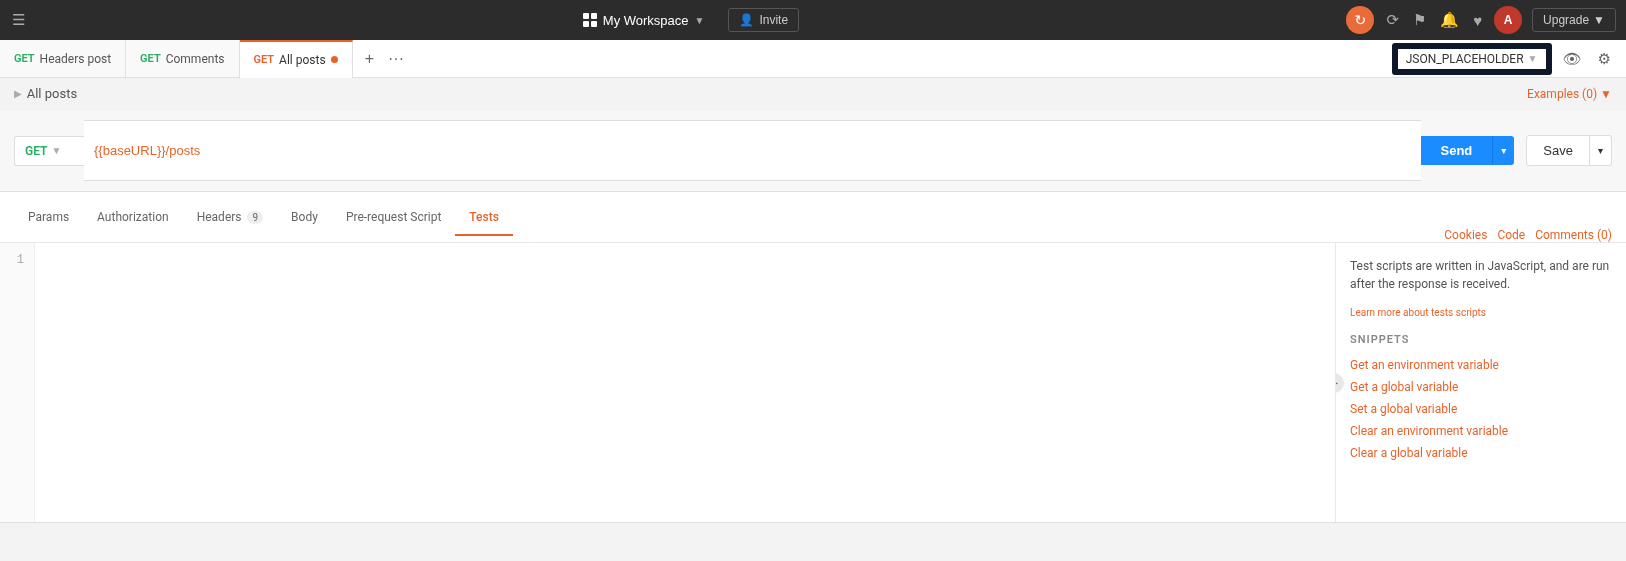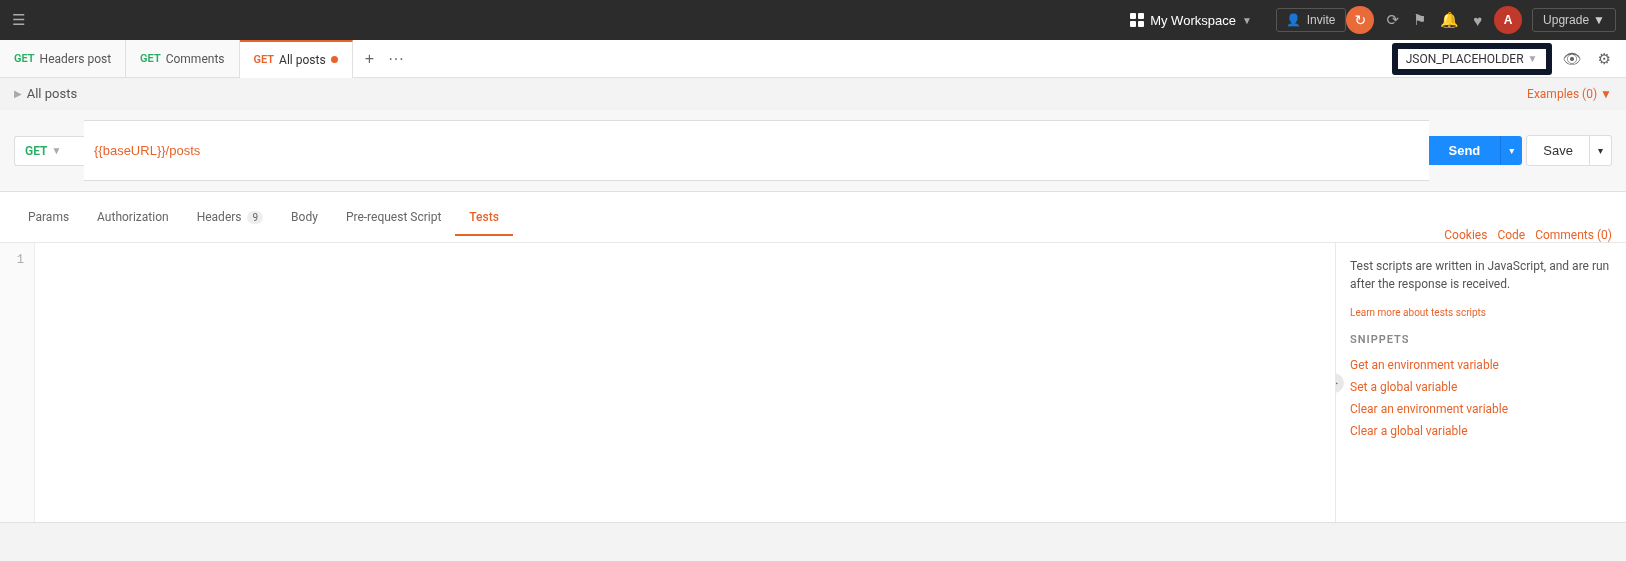--- a/index.html
+++ b/index.html
@@ -23,21 +23,21 @@
       color: #aaa;
       font-size: 16px;
       cursor: pointer;
       padding: 0 4px;
     }
     .top-nav-center {
       display: flex;
       align-items: center;
       gap: 16px;
       flex: 1;
-      justify-content: flex-end;
+      justify-content: center;
     }
     .workspace-btn {
       display: flex;
       align-items: center;
       gap: 6px;
       background: none;
       border: none;
       color: #fff;
       font-size: 13px;
       cursor: pointer;
@@ -297,21 +297,21 @@
       border: none;
       border-left: 1px solid #1577e0;
       color: #fff;
       cursor: pointer;
       border-radius: 0 3px 3px 0;
       font-size: 10px;
     }
     .save-btn-group {
       display: flex;
       align-items: stretch;
-      margin-left: 4px;
+      margin-left: 12px;
     }
     .save-btn {
       padding: 7px 16px;
       background: #fff;
       border: 1px solid #ddd;
       color: #333;
       font-size: 13px;
       cursor: pointer;
       border-radius: 3px 0 0 3px;
     }
@@ -576,18 +576,19 @@
     </div>
     <div class="code-content" contenteditable="true" style=""></div>
   </div>
   <div class="side-panel">
     <button class="side-panel-toggle">▶</button>
     <p class="side-panel-desc">Test scripts are written in JavaScript, and are run after the response is received.</p>
     <a class="side-panel-link">Learn more about tests scripts</a>
     <div class="snippets-title">SNIPPETS</div>
     <div>
     <a class="snippet-item">Get an environment variable</a>
+        <a class="snippet-item">Get a global variable</a>
         <a class="snippet-item">Set a global variable</a>
         <a class="snippet-item">Clear an environment variable</a>
         <a class="snippet-item">Clear a global variable</a>
       </div>
   </div>
 </div>
 
 </body></html>

